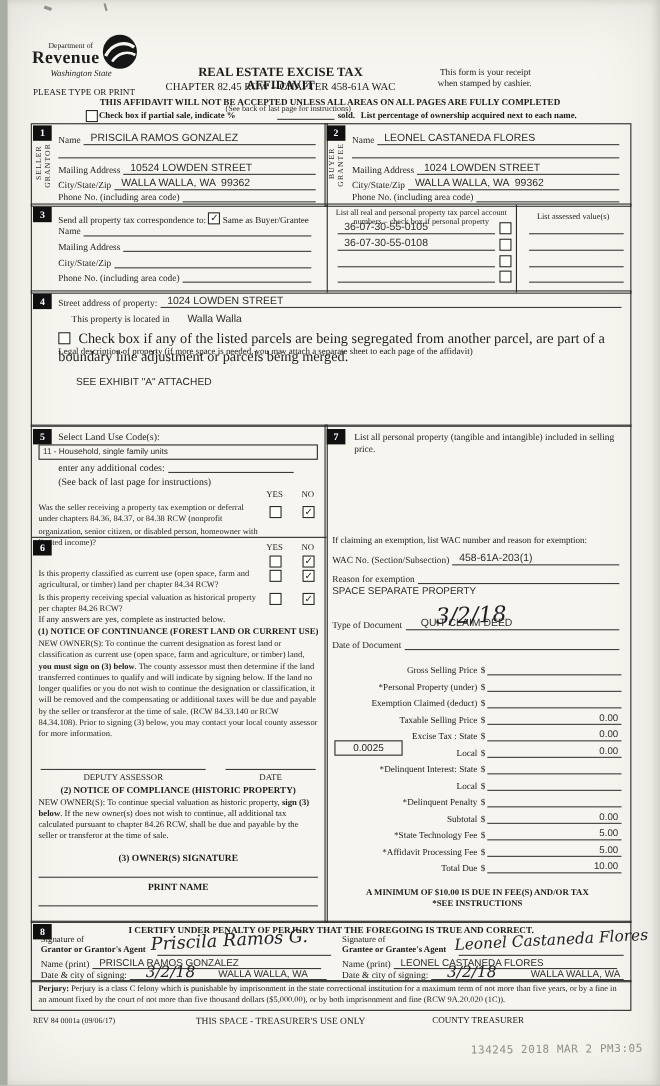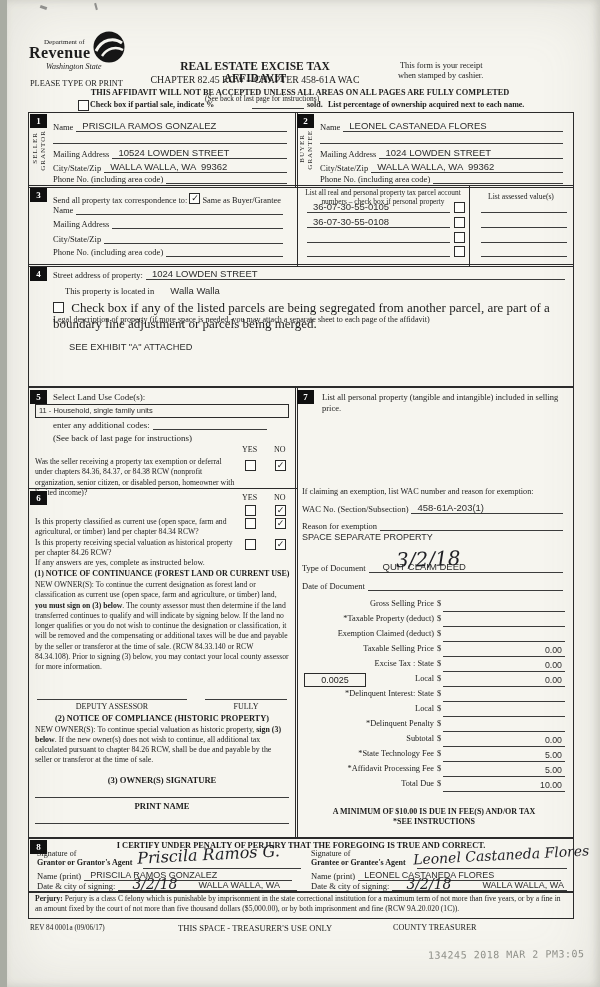--- a/index.html
+++ b/index.html
@@ -18,21 +18,21 @@
   .cb{display:inline-block;width:9px;height:9px;border:1px solid #2b2b2b;background:#fdfdfa;
       font-size:9px;line-height:8px;text-align:center;vertical-align:-1px;overflow:hidden}
   .ul{position:absolute;border-bottom:1px solid #3c3c3c}
   .frow{position:absolute;display:flex;align-items:flex-end}
   .frow .lbl{margin-right:3px}
   .fill{flex:1;border-bottom:1px solid #3c3c3c;height:12px;position:relative}
   .fill .val{position:absolute;left:6px;bottom:0;white-space:pre}
   .vlabel{position:absolute;writing-mode:vertical-rl;transform:rotate(180deg);
           font-size:7px;letter-spacing:1px;color:#2a2a2a}
   .para{font-size:7.7px;line-height:10.3px;text-align:left}
-  .mrow{height:15px;display:flex;align-items:flex-start;position:relative}
+  .mrow{height:15px;display:flex;align-items:flex-end;position:relative}
   .mlabel{width:132px;text-align:right;font-size:8.3px;white-space:nowrap}
   .dollar{font-size:8.3px;margin:0 2px 0 3px}
   .mval{position:absolute;right:3px;bottom:1px;font-family:"Liberation Sans",sans-serif;
         font-size:8.8px;color:#2d2d2d}
   .ratebox{position:absolute;left:2px;bottom:2px;width:60px;height:12px;border:1px solid #2b2b2b;
            text-align:center;font-family:"Liberation Sans",sans-serif;font-size:9px;line-height:12px}
   .hand{font-family:"DejaVu Serif",serif;font-style:italic;color:#1f1f24;white-space:nowrap}
   .stamp{font-family:"DejaVu Sans Mono",monospace;color:#8e8f88;letter-spacing:.5px;
          font-size:10px;white-space:nowrap;transform:rotate(-.6deg)}
   .speck{position:absolute;background:#555;opacity:.6}
@@ -234,21 +234,21 @@
   <span class="cb abs" style="left:216px;top:152px"></span>
   <span class="cb abs" style="left:246px;top:152px">✓</span>
   <div class="abs" style="left:6px;top:171px;font-size:8px">If any answers are yes, complete as instructed below.</div>
   <div class="abs b ctr" style="left:2px;top:182px;width:262px;font-size:8px">(1) NOTICE OF CONTINUANCE  (FOREST LAND OR CURRENT USE)</div>
   <div class="abs para" style="left:6px;right:7px;top:193px">
     <span>NEW OWNER(S): To continue the current designation as forest land or classification as current use (open space, farm and agriculture, or timber) land, </span><span class="b">you must sign on (3) below</span><span>. The county assessor must then determine if the land transferred continues to qualify and will indicate by signing below. If the land no longer qualifies or you do not wish to continue the designation or classification, it will be removed and the compensating or additional taxes will be due and payable by the seller or transferor at the time of sale. (RCW 84.33.140 or RCW 84.34.108). Prior to signing (3) below, you may contact your local county assessor for more information.</span>
   </div>
   <div class="ul" style="left:8px;width:150px;top:312px"></div>
   <div class="ul" style="left:176px;width:82px;top:312px"></div>
   <div class="abs ctr" style="left:8px;width:150px;top:315px;font-size:8px">DEPUTY ASSESSOR</div>
-  <div class="abs ctr" style="left:176px;width:82px;top:315px;font-size:8px">FULLY</div>
+  <div class="abs ctr" style="left:176px;width:82px;top:315px;font-size:8px">DATE</div>
   <div class="abs b ctr" style="left:2px;top:327px;width:262px;font-size:8.3px">(2) NOTICE OF COMPLIANCE (HISTORIC PROPERTY)</div>
   <div class="abs para" style="left:6px;right:7px;top:338px;font-size:7.9px;line-height:10px">
     <span>NEW OWNER(S): To continue special valuation as historic property, </span><span class="b">sign (3) below</span><span>. If the new owner(s) does not wish to continue, all additional tax calculated pursuant to chapter 84.26 RCW, shall be due and payable by the seller or transferor at the time of sale.</span>
   </div>
   <div class="abs b ctr" style="left:2px;top:388px;width:262px;font-size:8.6px">(3)  OWNER(S) SIGNATURE</div>
   <div class="ul" style="left:6px;right:8px;top:410px"></div>
   <div class="abs b ctr" style="left:2px;top:414px;width:262px;font-size:8.6px">PRINT NAME</div>
   <div class="ul" style="left:6px;right:8px;top:436px"></div>
 </div>
 
@@ -281,21 +281,21 @@
 
   <div class="abs" style="left:6px;right:8px;top:212px">
     <div class="mrow">
         <span class="mlabel">Gross Selling Price</span>
         <span class="dollar">$</span>
         <span class="fill">
           <span class="mval"></span>
         </span>
       </div>
     <div class="mrow">
-        <span class="mlabel">*Taxable Property (deduct)</span>
+        <span class="mlabel">*Personal Property (under)</span>
         <span class="dollar">$</span>
         <span class="fill">
           <span class="mval"></span>
         </span>
       </div>
     <div class="mrow">
         <span class="mlabel">Exemption Claimed (deduct)</span>
         <span class="dollar">$</span>
         <span class="fill">
           <span class="mval"></span>

